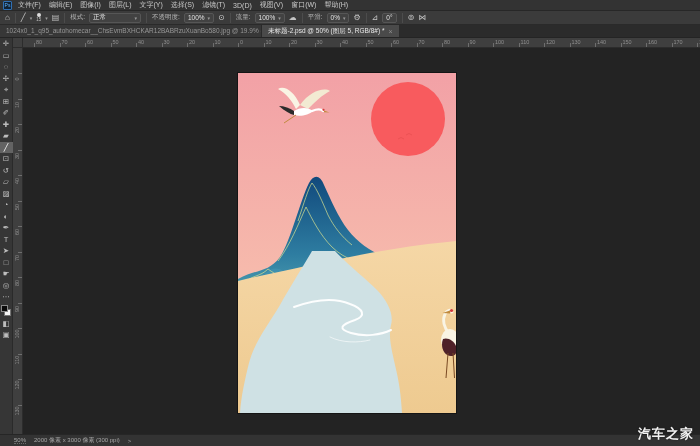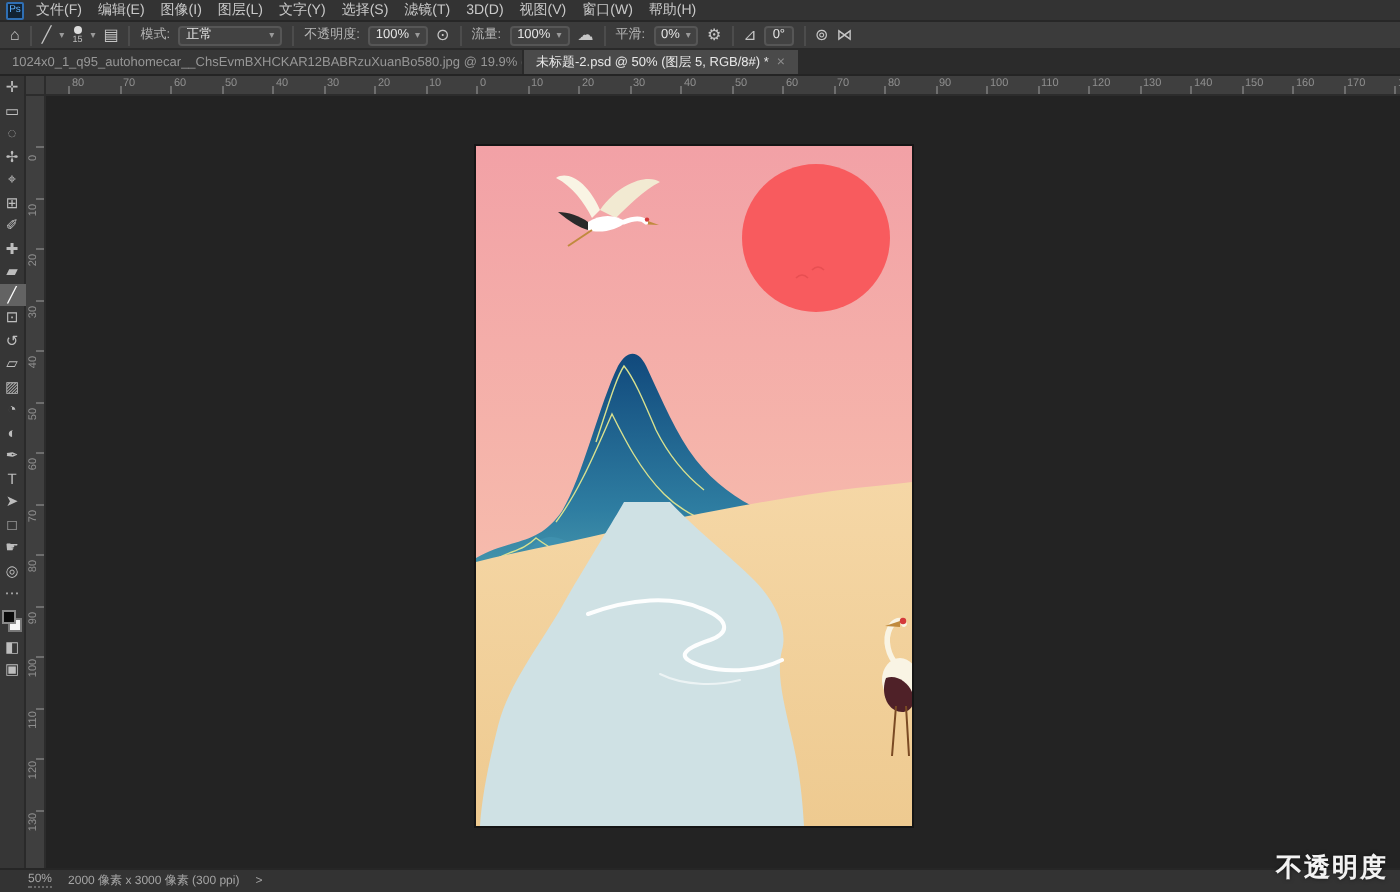--- a/index.html
+++ b/index.html
@@ -332,14 +332,14 @@
       <path d="M11,47 L9,72 M16,47 L17.5,72" stroke="#7a4a23" stroke-width="1" fill="none"></path>
     </g>
   </svg>
 
   <div class="statusbar">
     <span class="sb-text sb-zoom">50%</span>
     <span class="sb-text">2000 像素 x 3000 像素 (300 ppi)</span>
     <span class="sb-text">&gt;</span>
   </div>
 
-  <div class="watermark">不透明度</div>
+  <div class="watermark">汽车之家</div>
 </div>
 
 </body></html>

